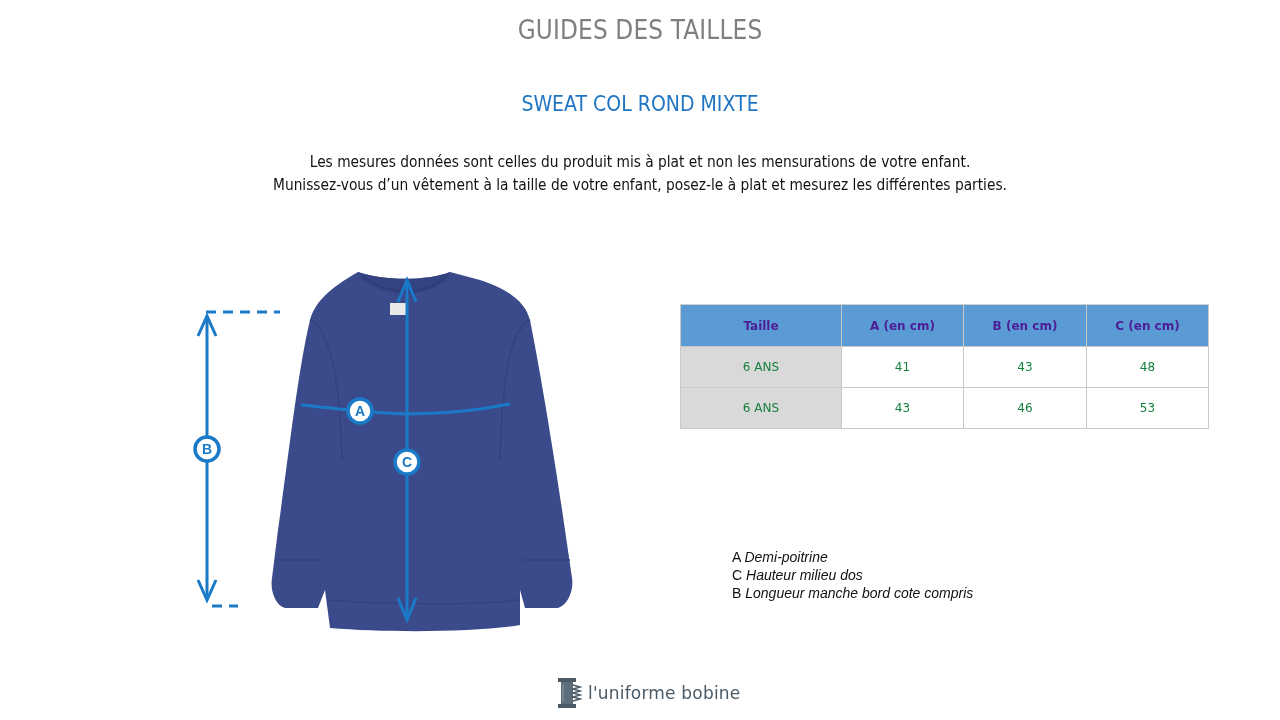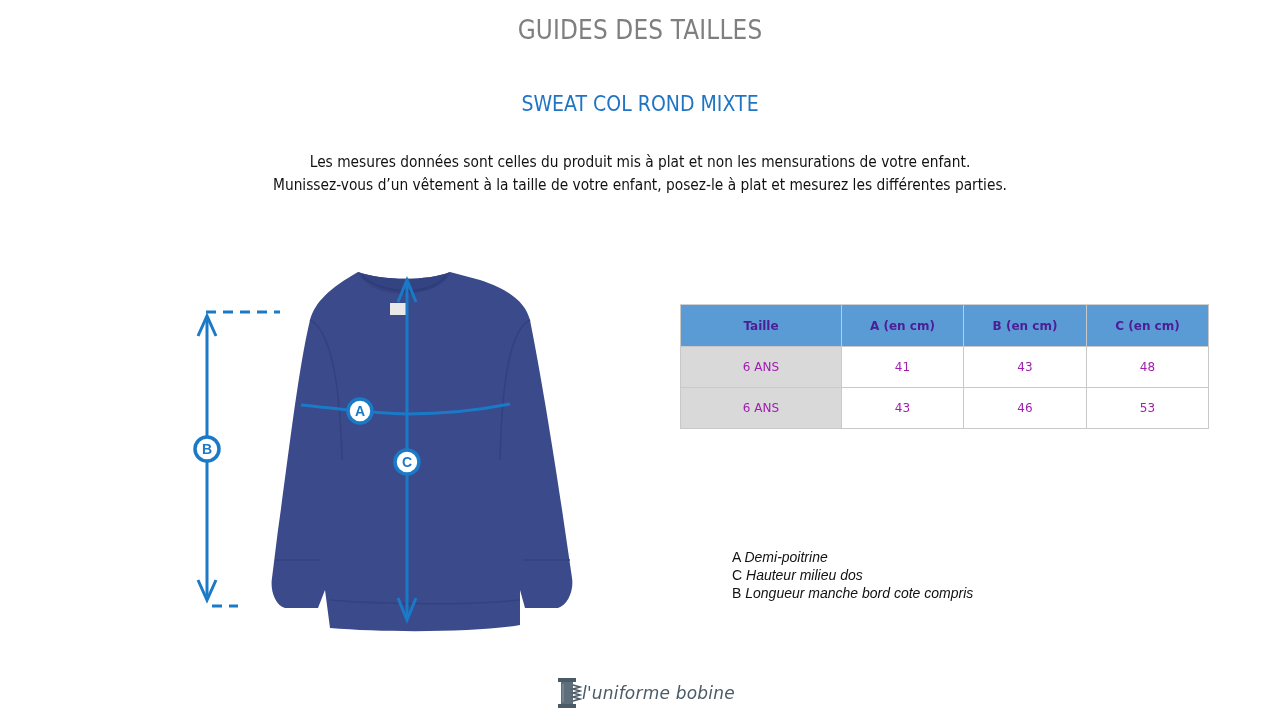--- a/index.html
+++ b/index.html
@@ -4,30 +4,30 @@
 <style>
   html,body{margin:0;padding:0;background:#fff;}
   body{width:1280px;height:720px;position:relative;overflow:hidden;font-family:"Liberation Sans",sans-serif;}
   .title{position:absolute;left:0;width:1280px;top:14px;text-align:center;font-size:27px;color:#7f7f7f;font-family:"DejaVu Sans",sans-serif;font-weight:normal;letter-spacing:0.2px;transform:scaleX(0.86);}
   .subtitle{position:absolute;left:0;width:1280px;top:91px;text-align:center;font-size:22px;color:#1f74c4;font-family:"DejaVu Sans",sans-serif;transform:scaleX(0.86);}
   .intro{position:absolute;left:0;width:1280px;top:150px;text-align:center;font-size:16px;color:#111;line-height:23px;font-family:"DejaVu Sans",sans-serif;transform:scaleX(0.86);}
   .intro p{margin:0;}
   .illus{position:absolute;left:180px;top:260px;width:420px;height:380px;}
   table.sizes{position:absolute;left:680px;top:304px;border-collapse:collapse;font-family:"DejaVu Sans",sans-serif;font-size:12px;}
   table.sizes th{background:#5b9bd5;color:#4c1d95;font-weight:bold;height:39px;border:1px solid #c9c9c9;border-top-color:#d0d0d0;}
-  table.sizes td{height:38px;border:1px solid #c9c9c9;text-align:center;color:#a21caf;background:#fff;}
+  table.sizes td{height:38px;border:1px solid #c9c9c9;text-align:center;color:#15803d;background:#fff;}
   table.sizes td.size{background:#d9d9d9;}
   table.sizes th.c0,table.sizes td.c0{width:158px;}
   table.sizes th.c1,table.sizes td.c1{width:119px;}
   table.sizes th.c2,table.sizes td.c2{width:120px;}
   table.sizes th.c3,table.sizes td.c3{width:119px;}
   .legend{position:absolute;left:732px;top:548px;font-size:14px;line-height:18px;color:#111;}
   .legend .row{white-space:nowrap;}
   .legend i{font-style:italic;}
-  .logo{position:absolute;left:556px;top:676px;height:34px;display:flex;align-items:center;font-style:italic;}
+  .logo{position:absolute;left:556px;top:676px;height:34px;display:flex;align-items:center;gap:6px;}
   .logo-text{font-family:"DejaVu Sans",sans-serif;font-size:17px;color:#4a5a66;letter-spacing:0.2px;}
 </style>
 </head>
 <body>
 
 <div class="title">GUIDES DES TAILLES</div>
 <div class="subtitle">SWEAT COL ROND MIXTE</div>
 
 <div class="intro">
   <p>Les mesures données sont celles du produit mis à plat et non les mensurations de votre enfant.</p>

